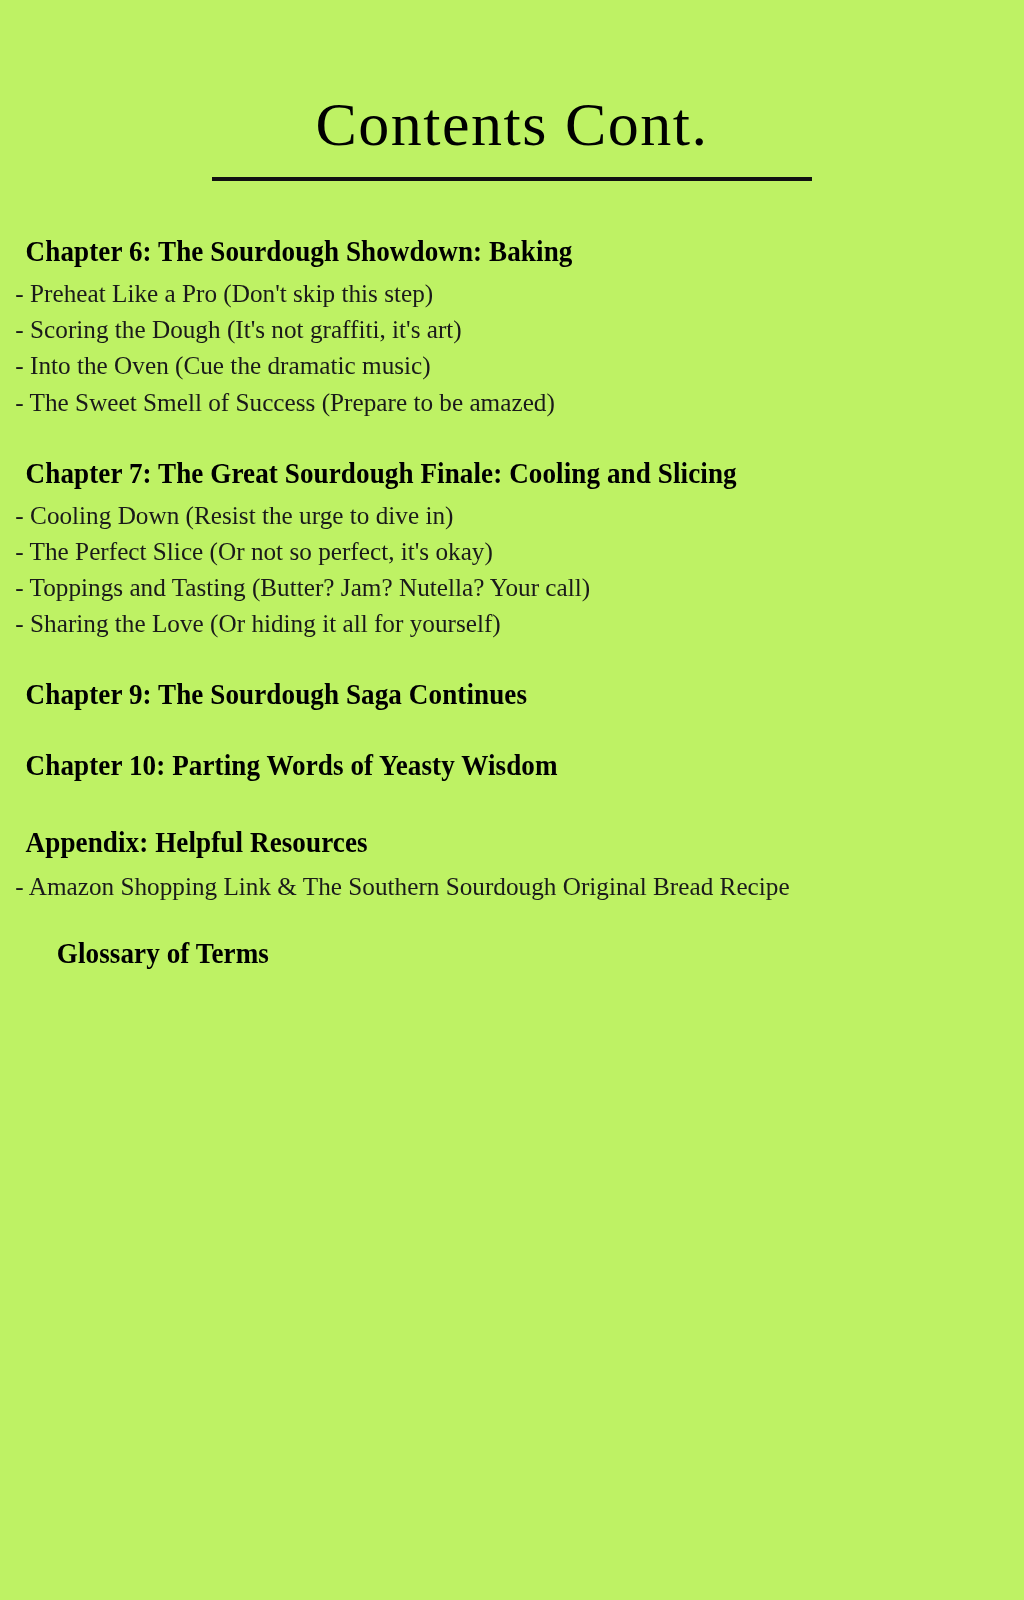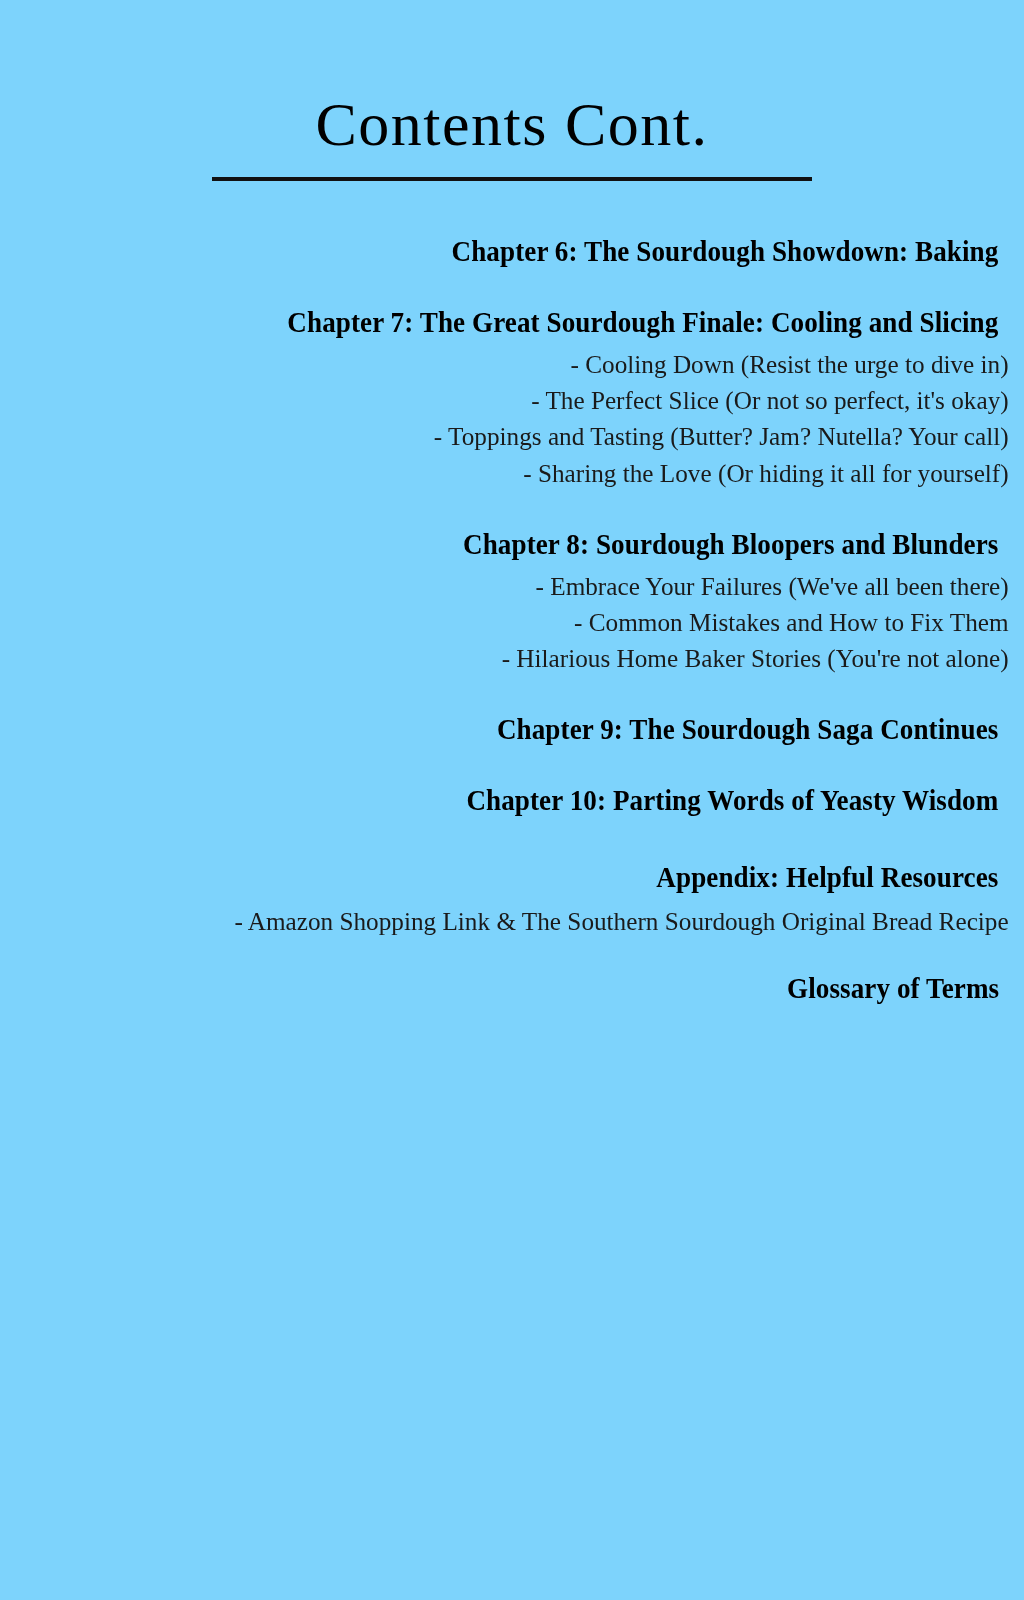--- a/index.html
+++ b/index.html
@@ -14,21 +14,21 @@
     height: 1600px;
     font-family: "Liberation Serif", "DejaVu Serif", serif;
     color: #0a0a0a;
     overflow: hidden;
   }
 
   .page {
     position: relative;
     width: 1024px;
     height: 1600px;
-    background: #7dd3fc;
+    background: #bef264;
     box-sizing: border-box;
     padding: 0;
   }
 
   
   .title-block {
     padding-top: 92px;
     text-align: center;
   }
 
@@ -49,21 +49,21 @@
     margin: 20px auto 0 auto;
   }
 
   
   .toc {
     margin-top: 52px;
     text-align: center;
   }
 
   .section {
-    text-align: right;
+    text-align: left;
     margin: 0 0 34px 0;
   }
 
   .section:last-child {
     margin-bottom: 0;
   }
 
   .section-heading {
     font-family: "Liberation Serif", "DejaVu Serif", serif;
     font-weight: 700;
@@ -117,40 +117,38 @@
 
   <div class="title-block">
     <h1 class="page-title">Contents Cont.</h1>
     <div class="title-rule"></div>
   </div>
 
   <div class="toc">
 
     <section class="section">
       <h2 class="section-heading">Chapter 6: The Sourdough Showdown: Baking</h2>
+      <ul class="entry-list">
+        <li class="entry">- Preheat Like a Pro (Don't skip this step)</li>
+        <li class="entry">- Scoring the Dough (It's not graffiti, it's art)</li>
+        <li class="entry">- Into the Oven (Cue the dramatic music)</li>
+        <li class="entry">- The Sweet Smell of Success (Prepare to be amazed)</li>
+      </ul>
     </section>
 
     <section class="section">
       <h2 class="section-heading">Chapter 7: The Great Sourdough Finale: Cooling and Slicing</h2>
       <ul class="entry-list">
         <li class="entry">- Cooling Down (Resist the urge to dive in)</li>
         <li class="entry">- The Perfect Slice (Or not so perfect, it's okay)</li>
         <li class="entry">- Toppings and Tasting (Butter? Jam? Nutella? Your call)</li>
         <li class="entry">- Sharing the Love (Or hiding it all for yourself)</li>
       </ul>
     </section>
 
-    <section class="section">
-      <h2 class="section-heading">Chapter 8: Sourdough Bloopers and Blunders</h2>
-      <ul class="entry-list">
-        <li class="entry">- Embrace Your Failures (We've all been there)</li>
-        <li class="entry">- Common Mistakes and How to Fix Them</li>
-        <li class="entry">- Hilarious Home Baker Stories (You're not alone)</li>
-      </ul>
-    </section>
 
     <section class="section">
       <h2 class="section-heading">Chapter 9: The Sourdough Saga Continues</h2>
     </section>
 
     <section class="section">
       <h2 class="section-heading">Chapter 10: Parting Words of Yeasty Wisdom</h2>
     </section>
 
     <section class="section appendix">

